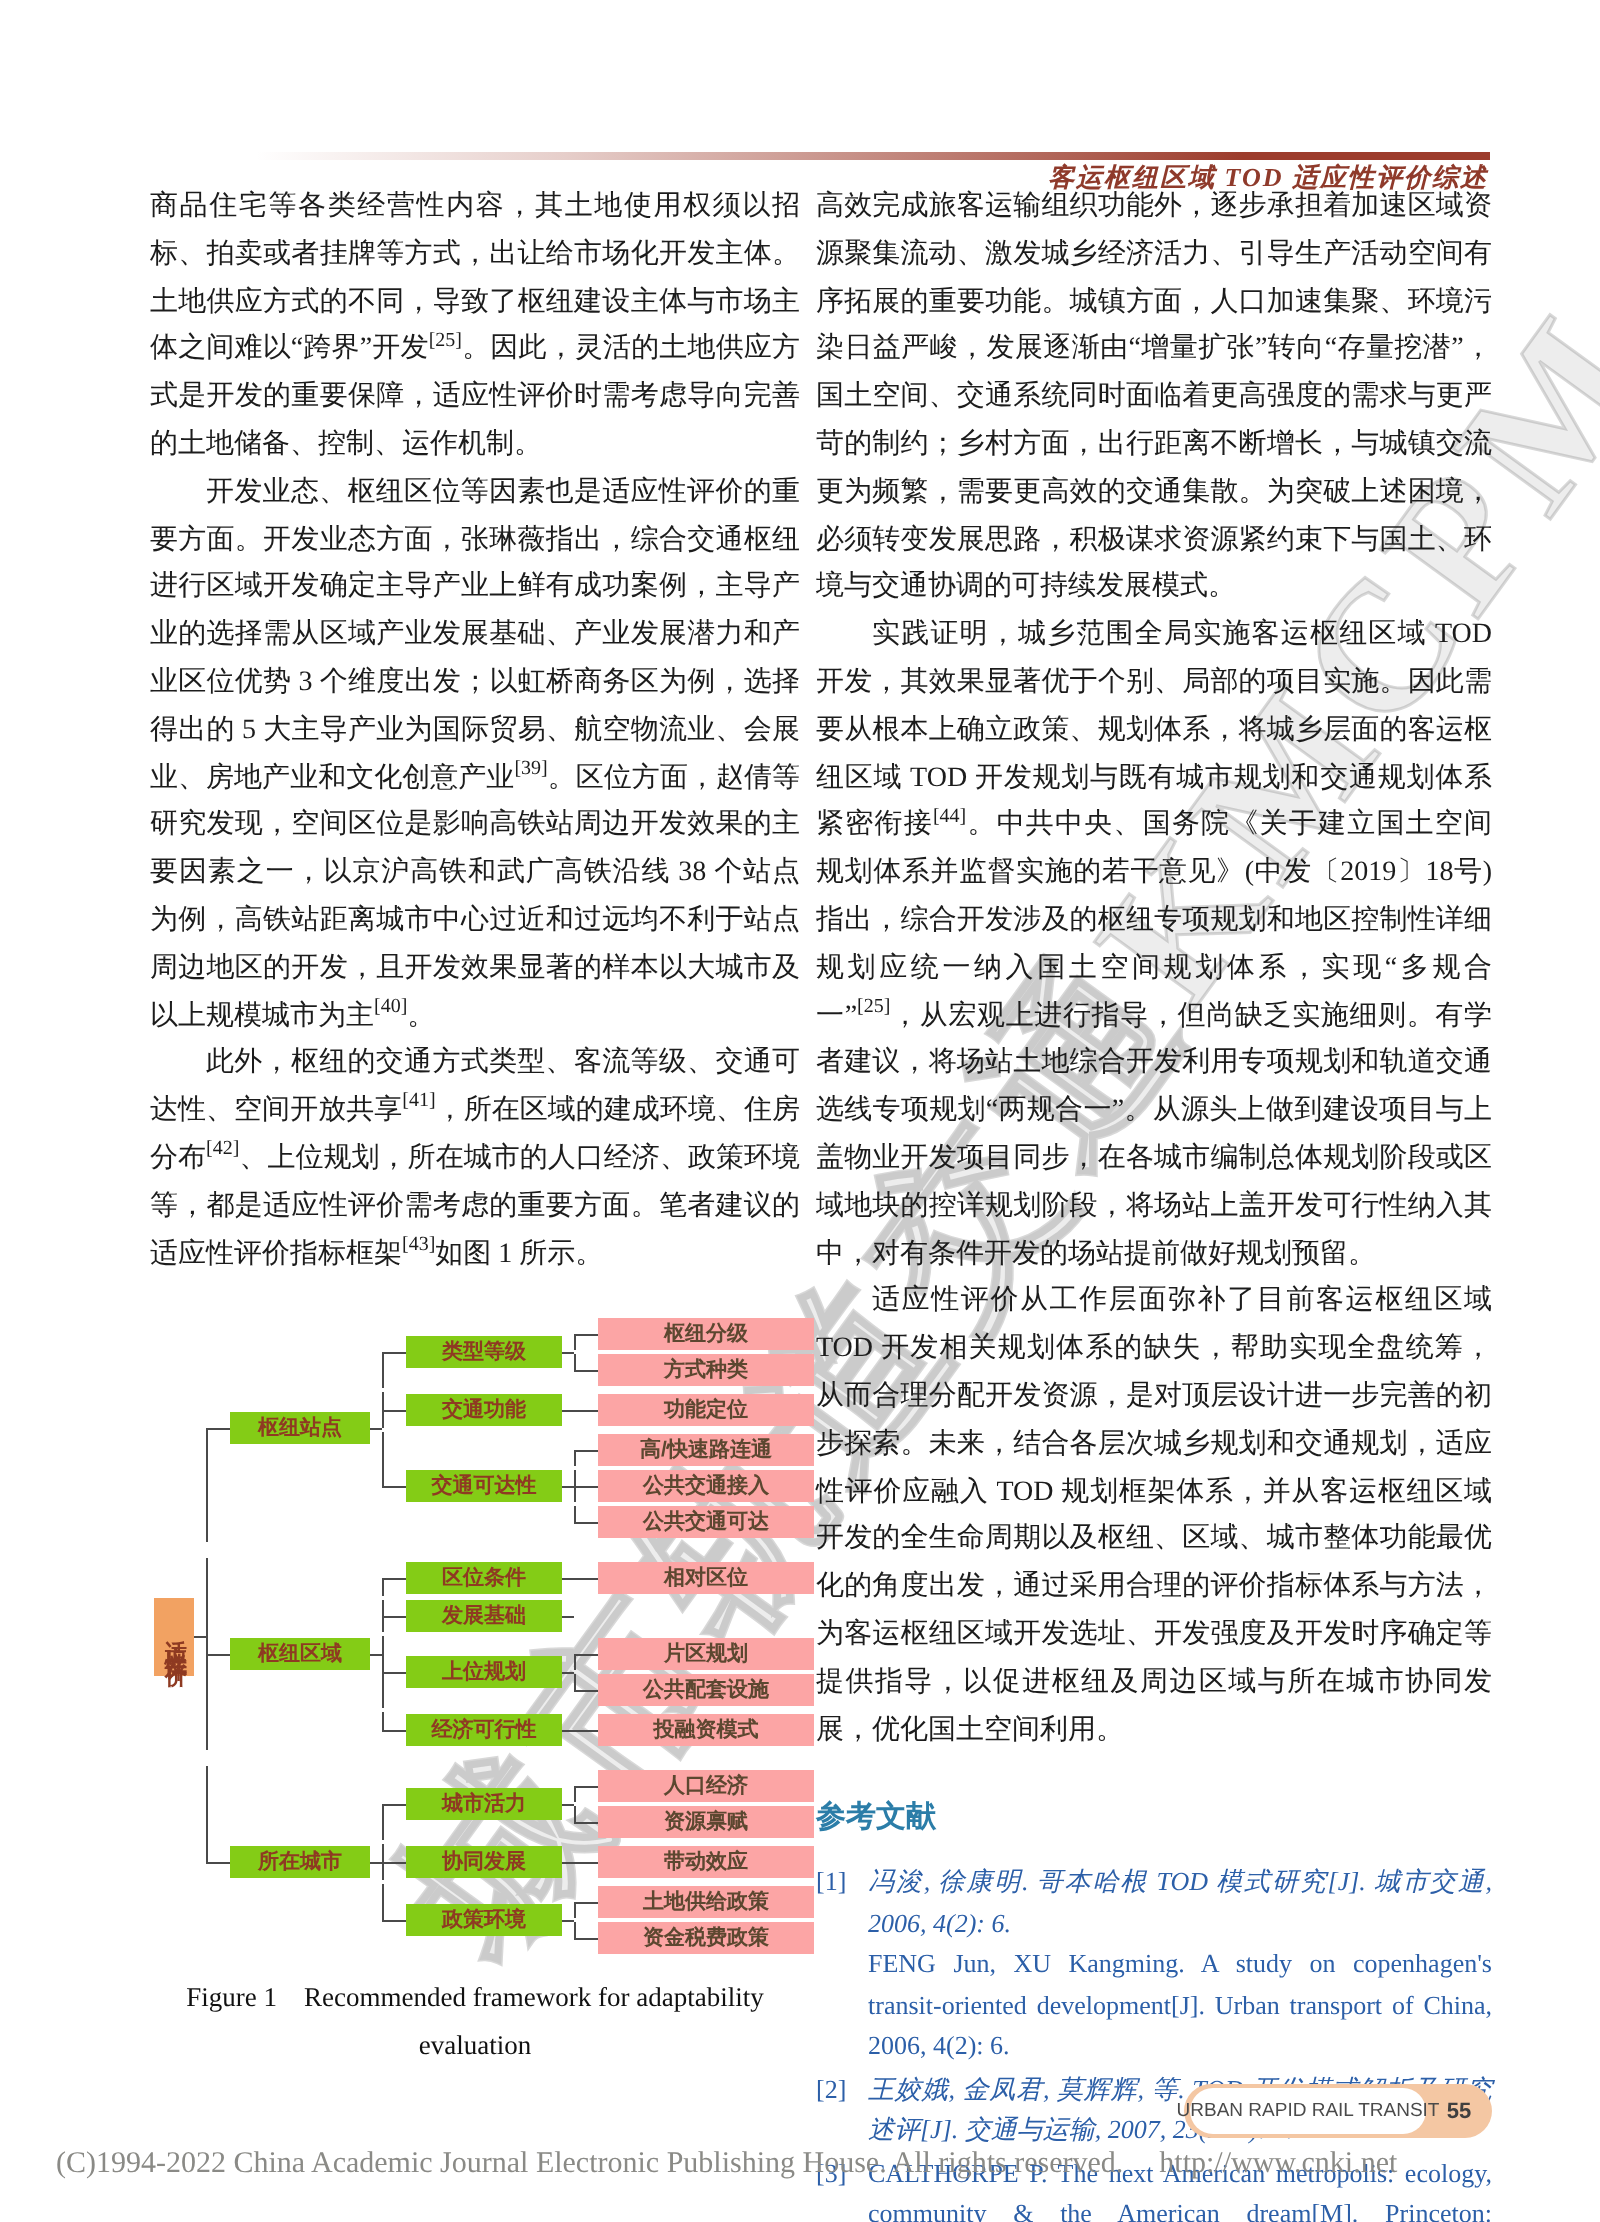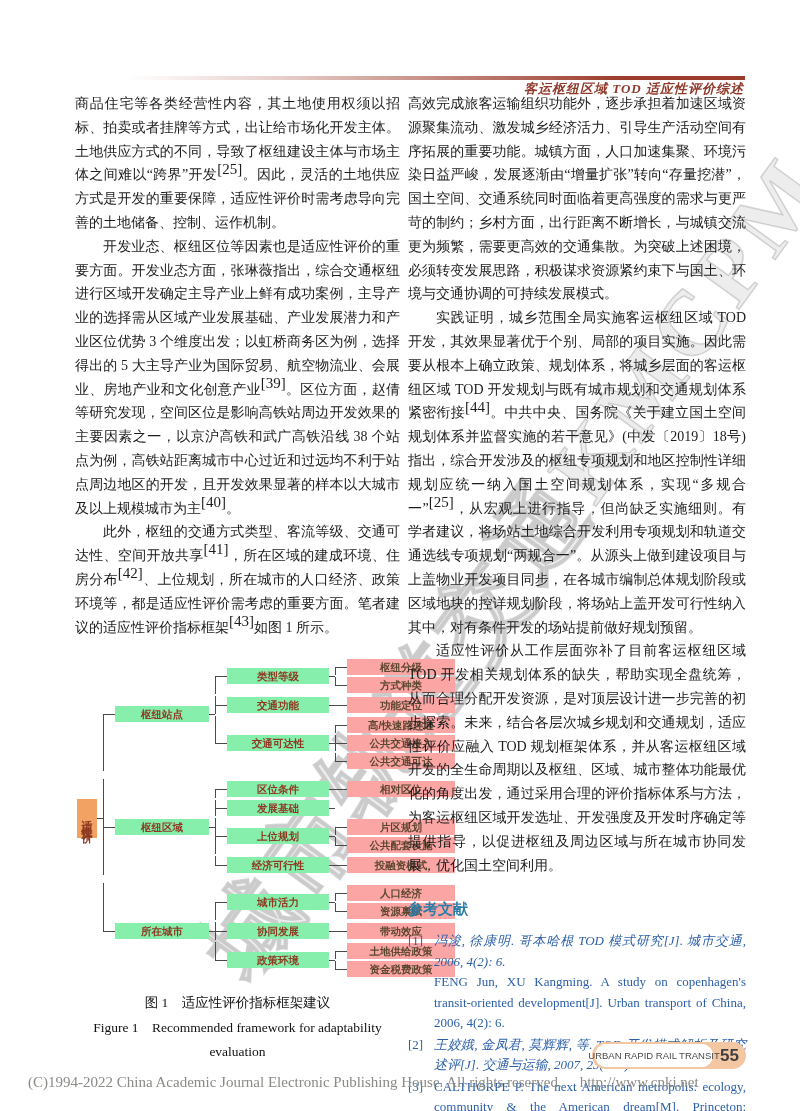--- a/index.html
+++ b/index.html
@@ -11,41 +11,41 @@
                  font-style:italic;color:#8f3a2b;letter-spacing:1px;margin-top:28px;}
   .header-rule{position:absolute;top:76px;left:128px;right:55px;height:4px;
                background:linear-gradient(to right,rgba(156,60,44,0) 0%,rgba(156,60,44,.25) 25%,#9c3c2c 80%,#9c3c2c 100%);}
 
   
   .col{position:absolute;top:92px;font-size:14px;line-height:23.8px;text-align:justify;}
   .col-left{left:75px;width:325px;}
   .col-right{left:408px;width:338px;}
   .para{text-indent:2em;margin:0;}
   .para.cont{text-indent:0;}
-  sup{font-size:15px;line-height:0;margin-top:24px;}
+  sup{font-size:10px;line-height:0;margin-top:24px;}
 
   
   .figure{margin:14px 0 4px 2px;}
   .tnode{display:flex;align-items:center;}
   .tstub{width:6px;height:0;border-top:1px solid #4a4a4a;flex:none;}
   .tchildren{display:flex;flex-direction:column;justify-content:center;}
   .tchild{position:relative;padding-left:12px;display:flex;align-items:center;}
   .tchild::before{content:"";position:absolute;left:0;top:0;height:100%;width:0;border-left:1px solid #4a4a4a;}
   .tchild:first-child::before{top:50%;height:50%;}
   .tchild:last-child::before{top:0;height:50%;}
   .tchild:first-child:last-child::before{display:none;}
   .tchild::after{content:"";position:absolute;left:0;top:50%;width:12px;height:0;border-top:1px solid #4a4a4a;}
   .tchild.depth1{margin:4px 0;}
   .tchild.depth2{margin:1px 0;}
   .tchild.depth3{margin:1px 0;}
   .tbox{font-family:"Liberation Sans","DejaVu Sans",sans-serif;font-weight:bold;text-align:center;
         font-size:10.5px;line-height:12px;}
   .tbox.root{writing-mode:vertical-rl;text-orientation:upright;background:#f2a262;color:#8e3a22;
              padding:12px 4px;letter-spacing:3px;font-size:11px;}
-  .tbox.mid{background:#86efac;color:#8e3a22;padding:2px 16px;min-width:62px;}
+  .tbox.mid{background:#84cc16;color:#8e3a22;padding:2px 4px;min-width:62px;}
   .tbox.d2{min-width:70px;}
   .tbox.leaf{background:#fca5a5;color:#5c4730;padding:2px 3px;width:102px;}
 
   .caption-zh{text-align:center;font-size:13.5px;margin-top:8px;color:#111;}
   .caption-en{text-align:center;font-size:13.5px;margin-top:1px;color:#111;text-indent:0;}
 
   
   .refs-heading{margin:20px 0 10px 0;font-family:"Liberation Sans","DejaVu Sans",sans-serif;
                 font-weight:bold;font-size:15px;color:#2b7da8;text-align:left;}
   .ref{display:flex;font-size:13px;line-height:20.5px;color:#2c5fa8;text-align:justify;margin-bottom:1px;}
@@ -55,21 +55,21 @@
 
   
   .badge{position:absolute;top:1042px;left:592px;width:154px;height:27px;background:#f4c7a3;
          border-radius:14px;}
   .badge-inner{position:absolute;top:2px;left:3px;bottom:2px;width:118px;background:#ffffff;
                border-radius:12px;display:flex;align-items:center;justify-content:center;
                font-family:"Liberation Sans","DejaVu Sans",sans-serif;font-size:9.5px;color:#4a4a4a;
                letter-spacing:0;white-space:nowrap;}
   .badge-num{position:absolute;top:0;right:0;width:33px;height:27px;display:flex;align-items:center;
              justify-content:center;font-family:"Liberation Sans","DejaVu Sans",sans-serif;
-             font-weight:bold;font-size:17px;color:#3f3f3f;}
+             font-weight:bold;font-size:11px;color:#3f3f3f;}
   .copyright{position:absolute;top:1074px;left:28px;font-size:15px;color:#8a8a86;white-space:nowrap;}
   .copyright .url{margin-left:18px;}
 
   
   .watermark{position:absolute;top:620px;left:80px;width:700px;transform:rotate(-54deg);
              transform-origin:center;font-size:92px;font-weight:bold;white-space:nowrap;
              color:rgba(145,145,145,0.16);-webkit-text-stroke:1.5px rgba(125,125,125,0.30);
              pointer-events:none;letter-spacing:6px;}
 </style>
 </head>
@@ -269,21 +269,20 @@
                         </div>
                       </div>
                     </div>
                   </div>
                 </div>
               </div>
             </div>
           </div>
         </div>
     </div>
-    <div class="caption-zh">图 1　适应性评价指标框架建议</div>
     <div class="caption-en">Figure 1　Recommended framework for adaptability evaluation</div>
 
   </div>
 
   <div class="col col-right">
     <div>
         <div class="para cont">高效完成旅客运输组织功能外，逐步承担着加速区域资源聚集流动、激发城乡经济活力、引导生产活动空间有序拓展的重要功能。城镇方面，人口加速集聚、环境污染日益严峻，发展逐渐由“增量扩张”转向“存量挖潜”，国土空间、交通系统同时面临着更高强度的需求与更严苛的制约；乡村方面，出行距离不断增长，与城镇交流更为频繁，需要更高效的交通集散。为突破上述困境，必须转变发展思路，积极谋求资源紧约束下与国土、环境与交通协调的可持续发展模式。</div>
         <div class="para">实践证明，城乡范围全局实施客运枢纽区域 TOD 开发，其效果显著优于个别、局部的项目实施。因此需要从根本上确立政策、规划体系，将城乡层面的客运枢纽区域 TOD 开发规划与既有城市规划和交通规划体系紧密衔接<sup>[44]</sup>。中共中央、国务院《关于建立国土空间规划体系并监督实施的若干意见》(中发〔2019〕18号)指出，综合开发涉及的枢纽专项规划和地区控制性详细规划应统一纳入国土空间规划体系，实现“多规合一”<sup>[25]</sup>，从宏观上进行指导，但尚缺乏实施细则。有学者建议，将场站土地综合开发利用专项规划和轨道交通选线专项规划“两规合一”。从源头上做到建设项目与上盖物业开发项目同步，在各城市编制总体规划阶段或区域地块的控详规划阶段，将场站上盖开发可行性纳入其中，对有条件开发的场站提前做好规划预留。</div>
         <div class="para">适应性评价从工作层面弥补了目前客运枢纽区域 TOD 开发相关规划体系的缺失，帮助实现全盘统筹，从而合理分配开发资源，是对顶层设计进一步完善的初步探索。未来，结合各层次城乡规划和交通规划，适应性评价应融入 TOD 规划框架体系，并从客运枢纽区域开发的全生命周期以及枢纽、区域、城市整体功能最优化的角度出发，通过采用合理的评价指标体系与方法，为客运枢纽区域开发选址、开发强度及开发时序确定等提供指导，以促进枢纽及周边区域与所在城市协同发展，优化国土空间利用。</div>
       </div>

